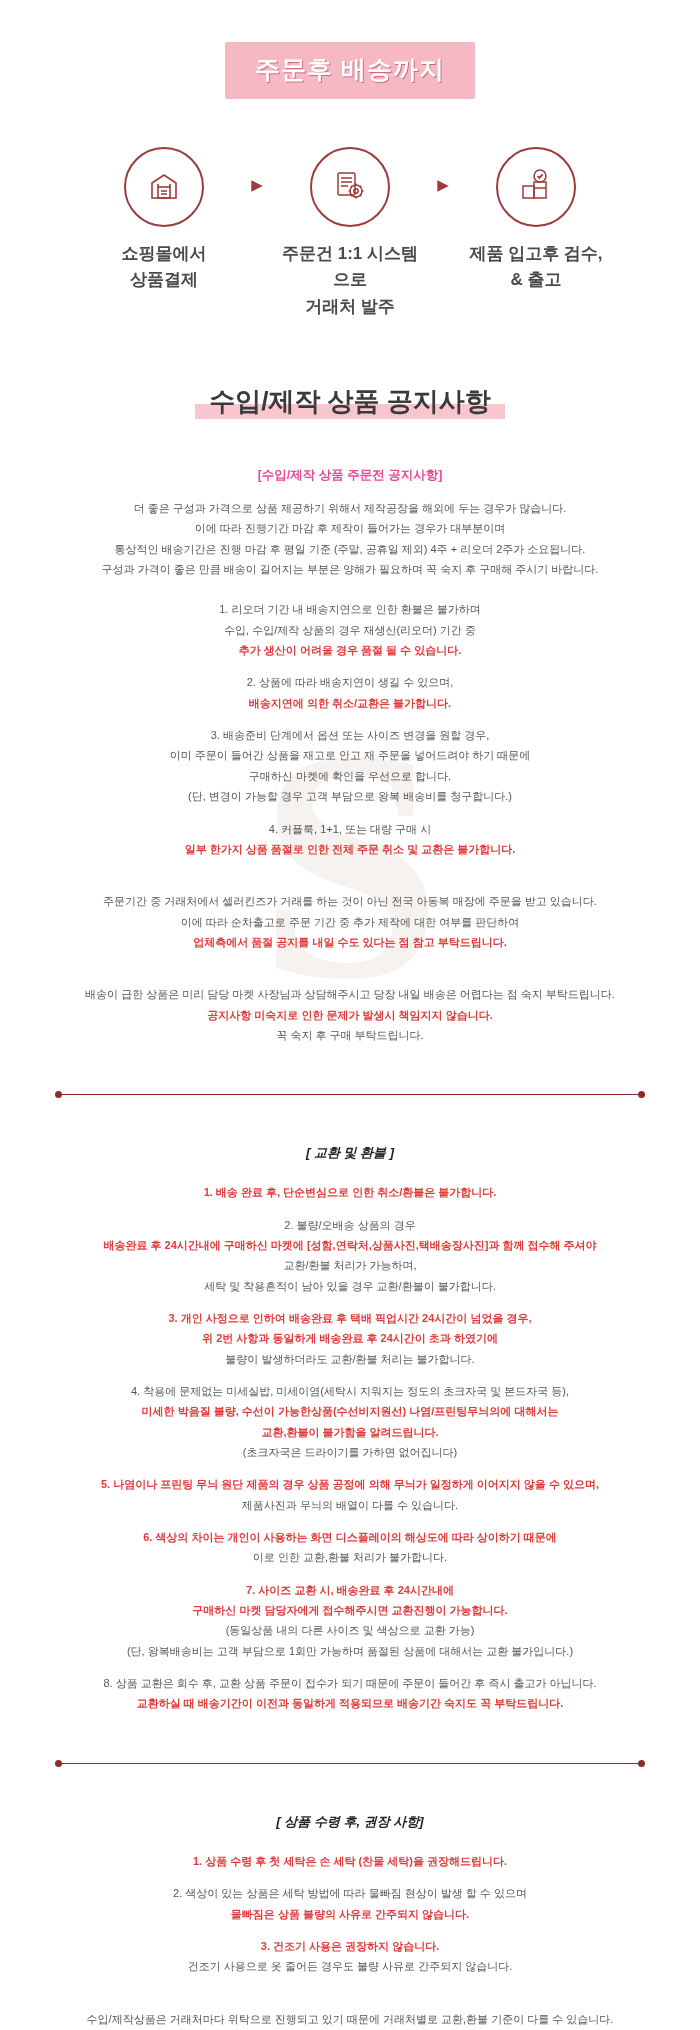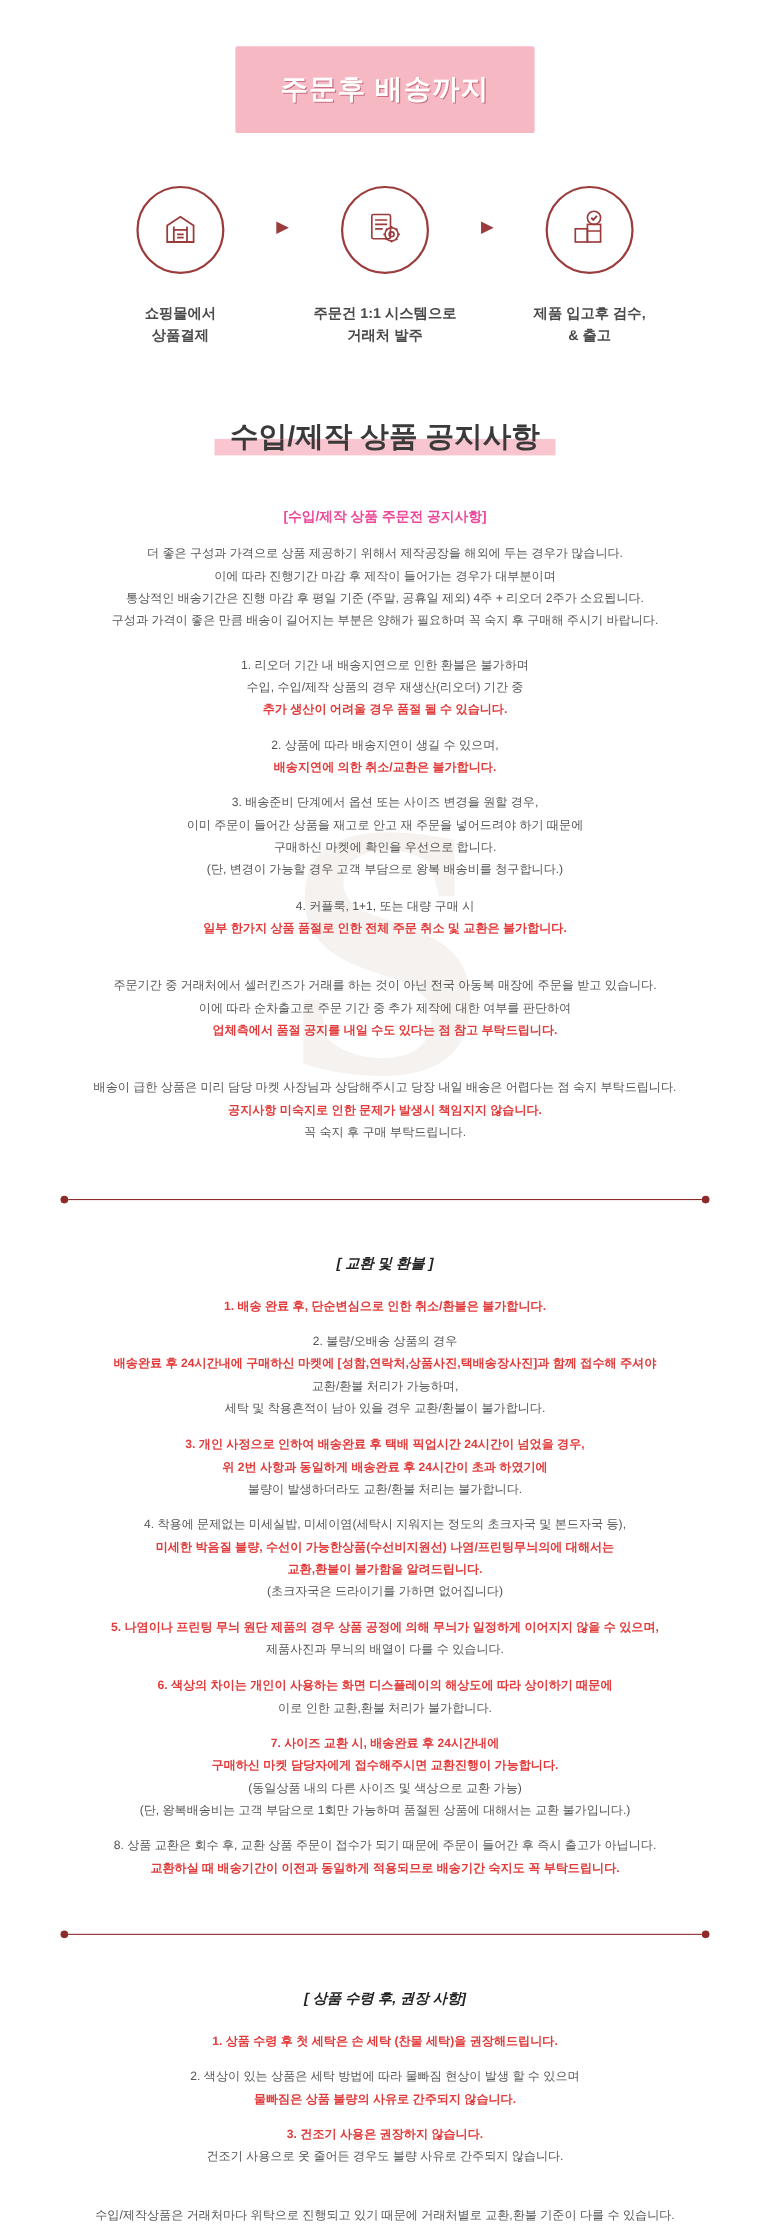--- a/index.html
+++ b/index.html
@@ -36,21 +36,21 @@
 
   
   .banner-wrap{padding-top:42px;text-align:center;}
   .banner{
     display:inline-block;
     background:#f6b8c3;
     padding:7px 26px 9px 26px;
     border-radius:2px;
   }
   .banner h1{
-    margin:15px;
+    margin:4px;
     font-size:25px;
     font-weight:700;
     letter-spacing:1px;
     color:#ffffff;
     text-shadow:1px 1px 0 #c96d7f;
   }
 
   
   .steps{
     margin:48px auto 0 auto;
@@ -66,22 +66,22 @@
   .step-circle{
     width:76px;height:76px;
     margin:0 auto;
     border:2px solid #9b3b3b;
     border-radius:50%;
     display:flex;align-items:center;justify-content:center;
     background:#ffffff;
   }
   .step-circle svg{display:block;}
   .step-label{
-    margin-top:26px;
-    font-size:13px;
+    margin-top:14px;
+    font-size:17px;
     line-height:1.55;
     color:#4a4a4a;
     font-weight:700;
   }
   .arrow{
     width:36px;
     padding-top:30px;
     text-align:center;
     color:#9b3b3b;
     font-size:15px;

